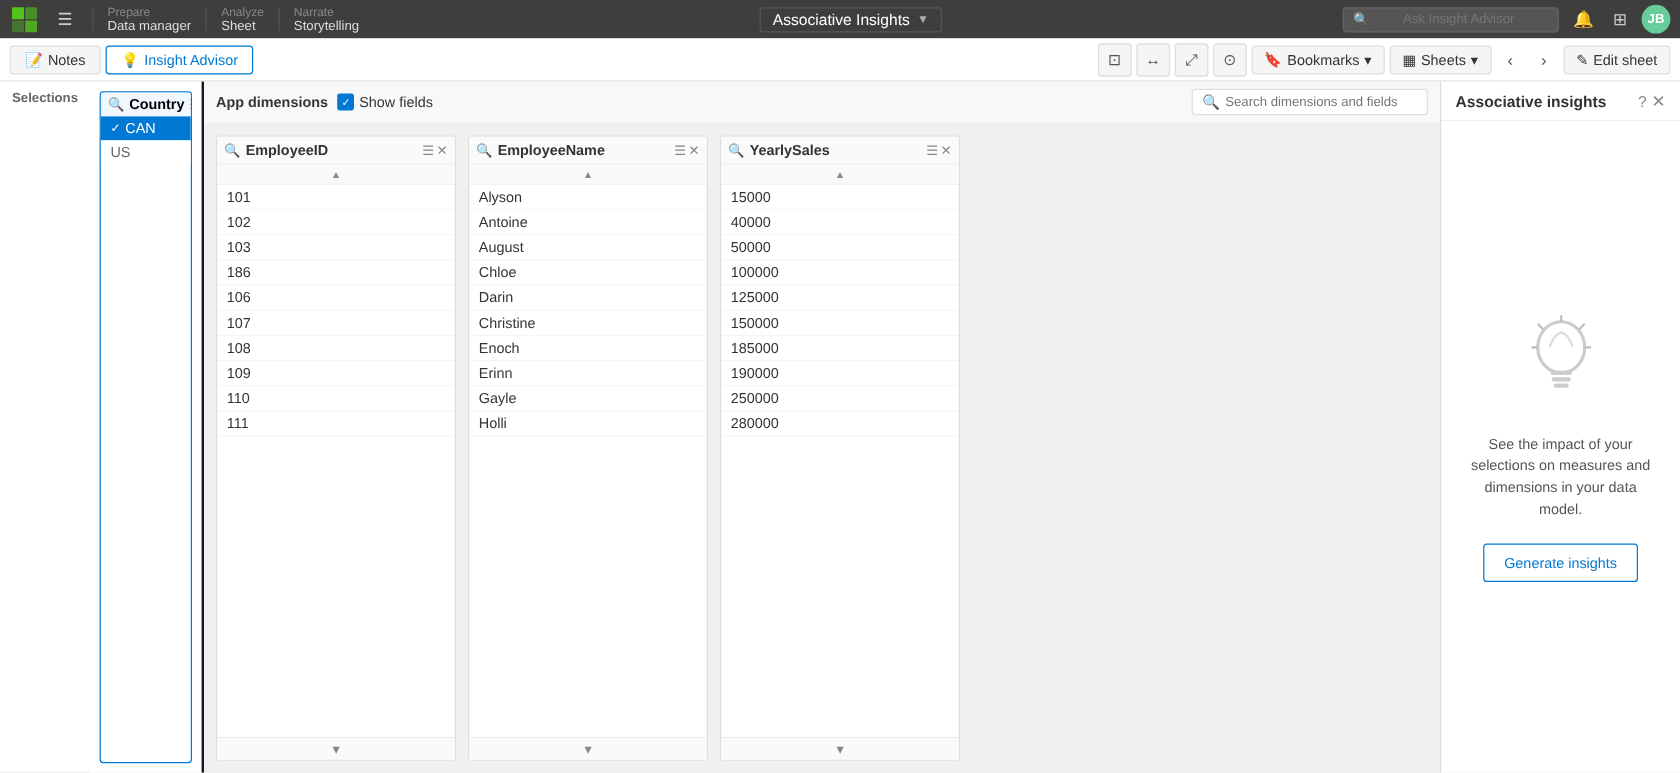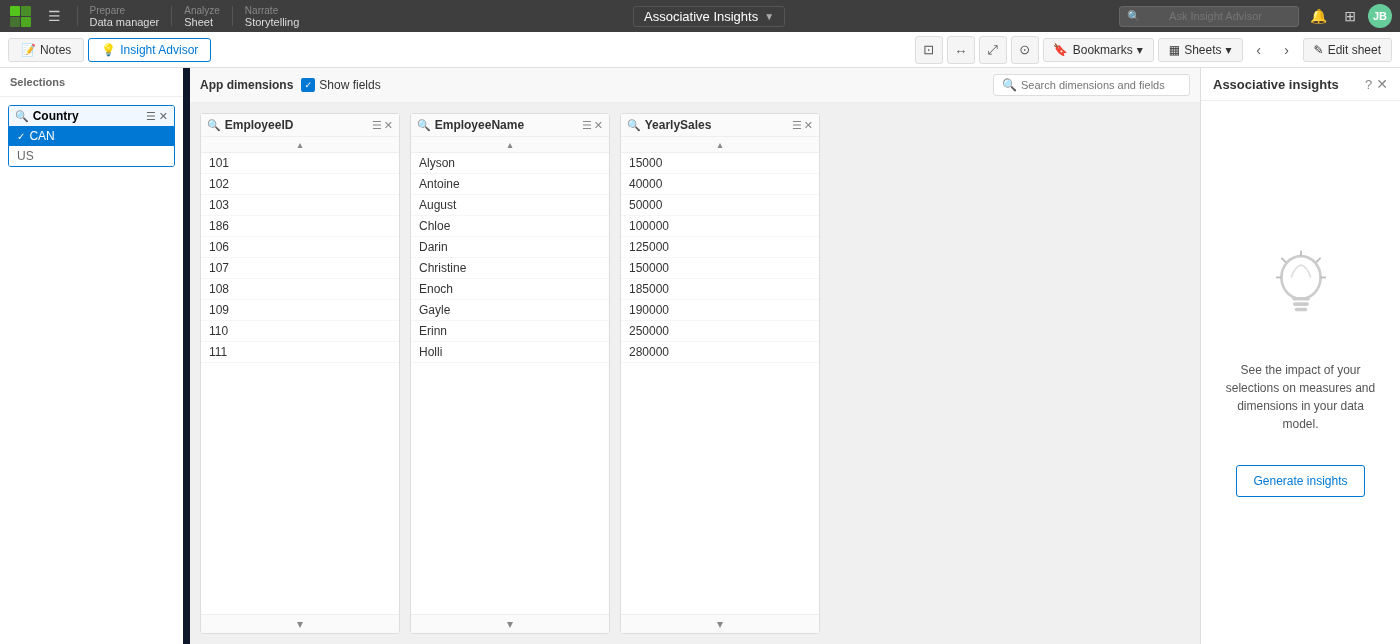--- a/index.html
+++ b/index.html
@@ -196,25 +196,25 @@
     }
 
     
     .main-area {
       display: flex;
       height: calc(644px - 32px - 36px);
     }
 
     
     .left-panel {
-      width: 190px;
+      width: 170px;
       background: #fff;
-      border-right: 7px solid #0f172a;
-      display: flex;
-      flex-direction: column;
+      border-right: 2px solid #0f172a;
+      display: flex;
+      flex-direction: row;
     }
     .selections-header {
       padding: 8px 10px;
       font-size: 11px;
       color: #666;
       font-weight: 600;
       border-bottom: 1px solid #eee;
     }
     .country-filter {
       margin: 8px;
@@ -433,21 +433,21 @@
       color: #888;
       font-size: 14px;
     }
     .insights-body {
       flex: 1;
       display: flex;
       flex-direction: column;
       align-items: center;
       justify-content: center;
       padding: 20px;
-      gap: 32px;
+      gap: 20px;
     }
     .bulb-icon {
       width: 80px;
       height: 80px;
     }
     .insights-description {
       font-size: 12px;
       color: #555;
       text-align: center;
       line-height: 1.5;
@@ -665,22 +665,22 @@
           <span class="up-arrow-icon">▴</span>
         </div>
         <div class="dim-col-list">
           <div class="dim-item">Alyson</div>
           <div class="dim-item">Antoine</div>
           <div class="dim-item">August</div>
           <div class="dim-item">Chloe</div>
           <div class="dim-item">Darin</div>
           <div class="dim-item">Christine</div>
           <div class="dim-item">Enoch</div>
+          <div class="dim-item">Erinn</div>
           <div class="dim-item">Gayle</div>
-          <div class="dim-item">Erinn</div>
           <div class="dim-item">Holli</div>
         </div>
         <div class="dim-col-footer">
           <span class="scroll-down-btn">▾</span>
         </div>
       </div>
 
       <div class="dim-column">
         <div class="dim-col-header">
           <span class="dim-col-search-icon">🔍</span>

